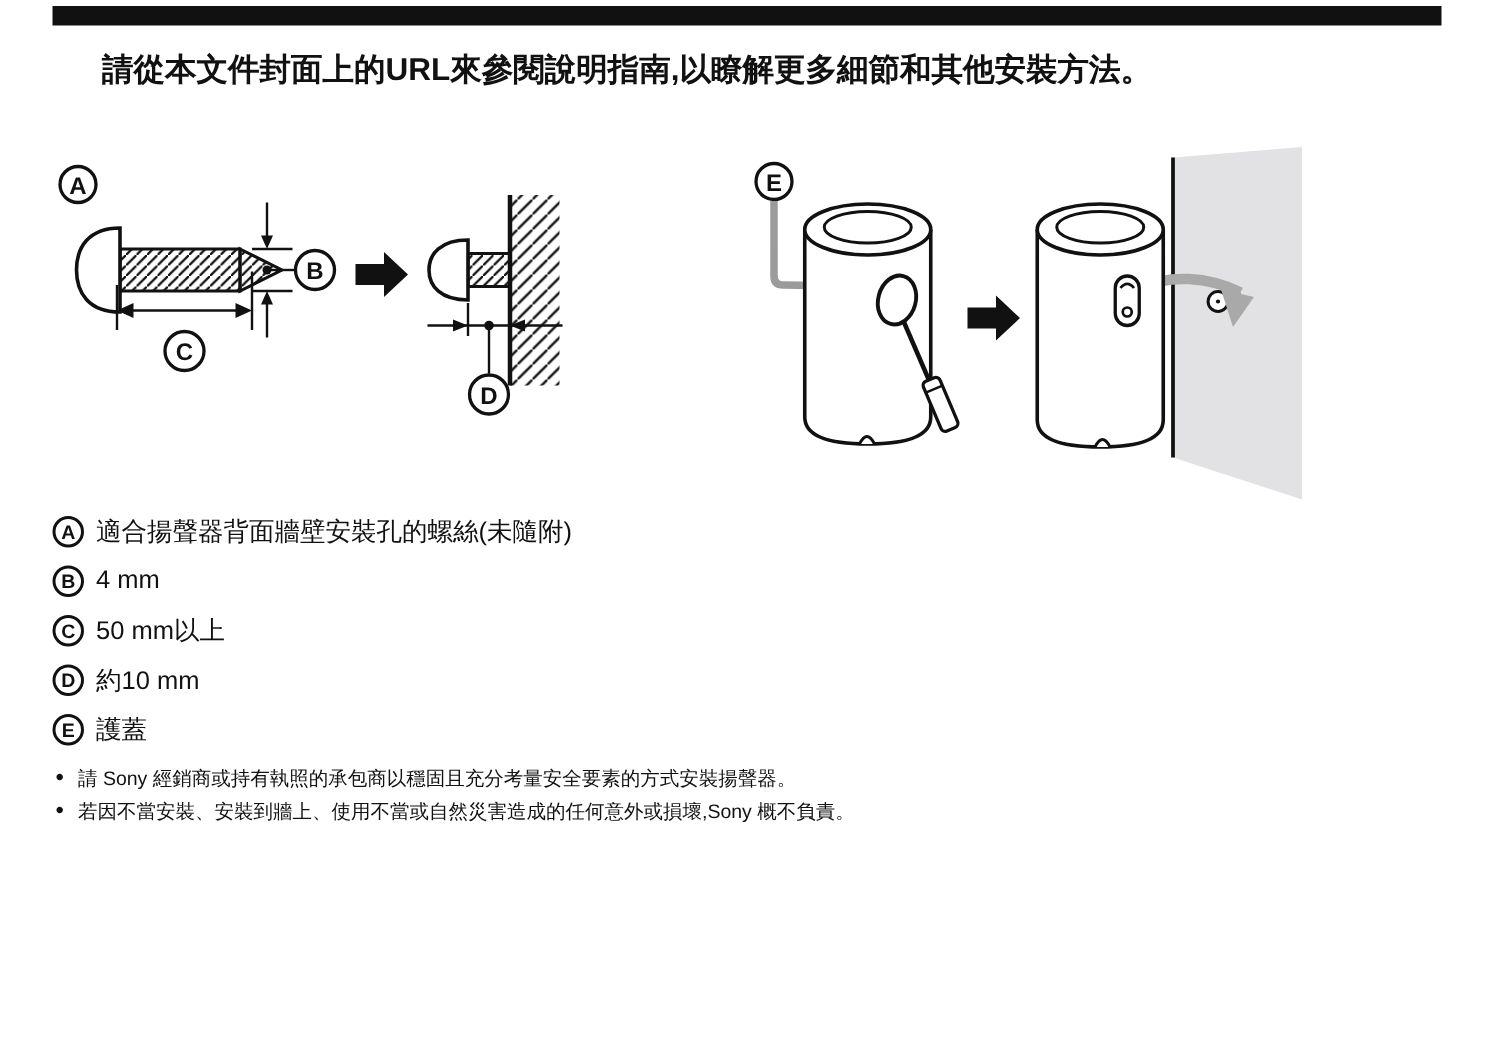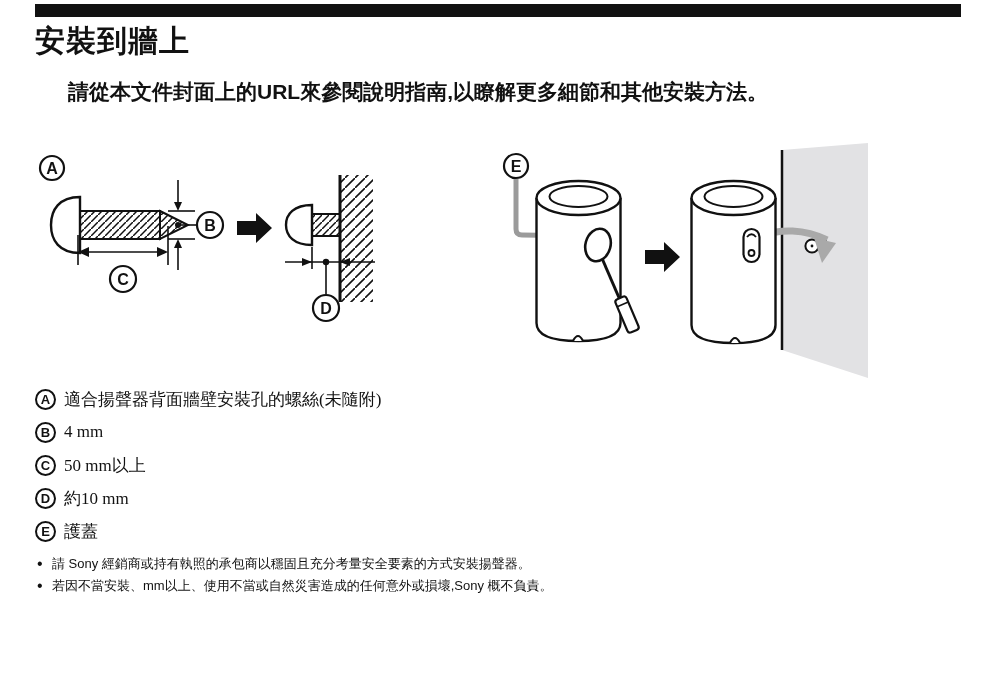--- a/index.html
+++ b/index.html
@@ -17,36 +17,35 @@
   }
   .intro { margin-top:18px; font-size:21px; font-weight:bold; line-height:24px;padding-left:33px; }
   .figure { margin-top:34px; height:248px; position:relative; }
   .legend { margin-top:2px; }
   .legend-row { display:flex; align-items:center; margin-bottom:11px; height:22px; }
   .cl {
     flex:0 0 auto; width:21px; height:21px; border:2px solid #111; border-radius:50%;
     display:inline-flex; align-items:center; justify-content:center;
     font-size:13px; font-weight:bold; margin-right:8px; line-height:1;
   }
-  .legend-text { font-size:17px;font-family:Liberation Serif, serif; }
+  .legend-text { font-size:17px; }
   .notes-heading { margin:13px 0 3px 0; font-size:19.5px; font-weight:bold; line-height:28px; }
   .notes-list { margin:0; padding:0; list-style:none; }
   .note-item {
     position:relative; padding-left:17px; font-size:13px; line-height:22px;
   }
   .note-item::before { content:"•"; position:absolute; left:2px; top:0; font-size:16px; }
   svg text.dlabel { font-family:"Liberation Sans", sans-serif; font-size:16px; font-weight:bold; fill:#111; }
 </style>
 </head>
 <body>
 
 <div class="page">
 
   <div class="title-rule"></div>
-  <h1 class="page-title">安裝到牆上</h1>
 
   <p class="intro">請從本文件封面上的URL來參閱說明指南,以瞭解更多細節和其他安裝方法。</p>
 
   <div class="figure">
     <svg width="860" height="248" viewBox="0 0 860 248">
       <defs>
         <pattern id="thr" width="7" height="7" patternUnits="userSpaceOnUse">
           <path d="M0 7 L7 0" stroke="#111" stroke-width="1.5"></path>
         </pattern>
         <pattern id="wallhatch" width="10" height="10" patternUnits="userSpaceOnUse">
@@ -194,17 +193,17 @@
       <span class="cl">E</span>
       <span class="legend-text">護蓋</span>
     </div>
   </div>
 
   <ul class="notes-list">
     <li class="note-item">
       <span>請 Sony 經銷商或持有執照的承包商以穩固且充分考量安全要素的方式安裝揚聲器。</span>
     </li>
     <li class="note-item">
-      <span>若因不當安裝、mm以上、使用不當或自然災害造成的任何意外或損壞,Sony 概不負責。</span>
+      <span>若因不當安裝、安裝到牆上、使用不當或自然災害造成的任何意外或損壞,Sony 概不負責。</span>
     </li>
   </ul>
 
 </div>
 
 </body></html>

